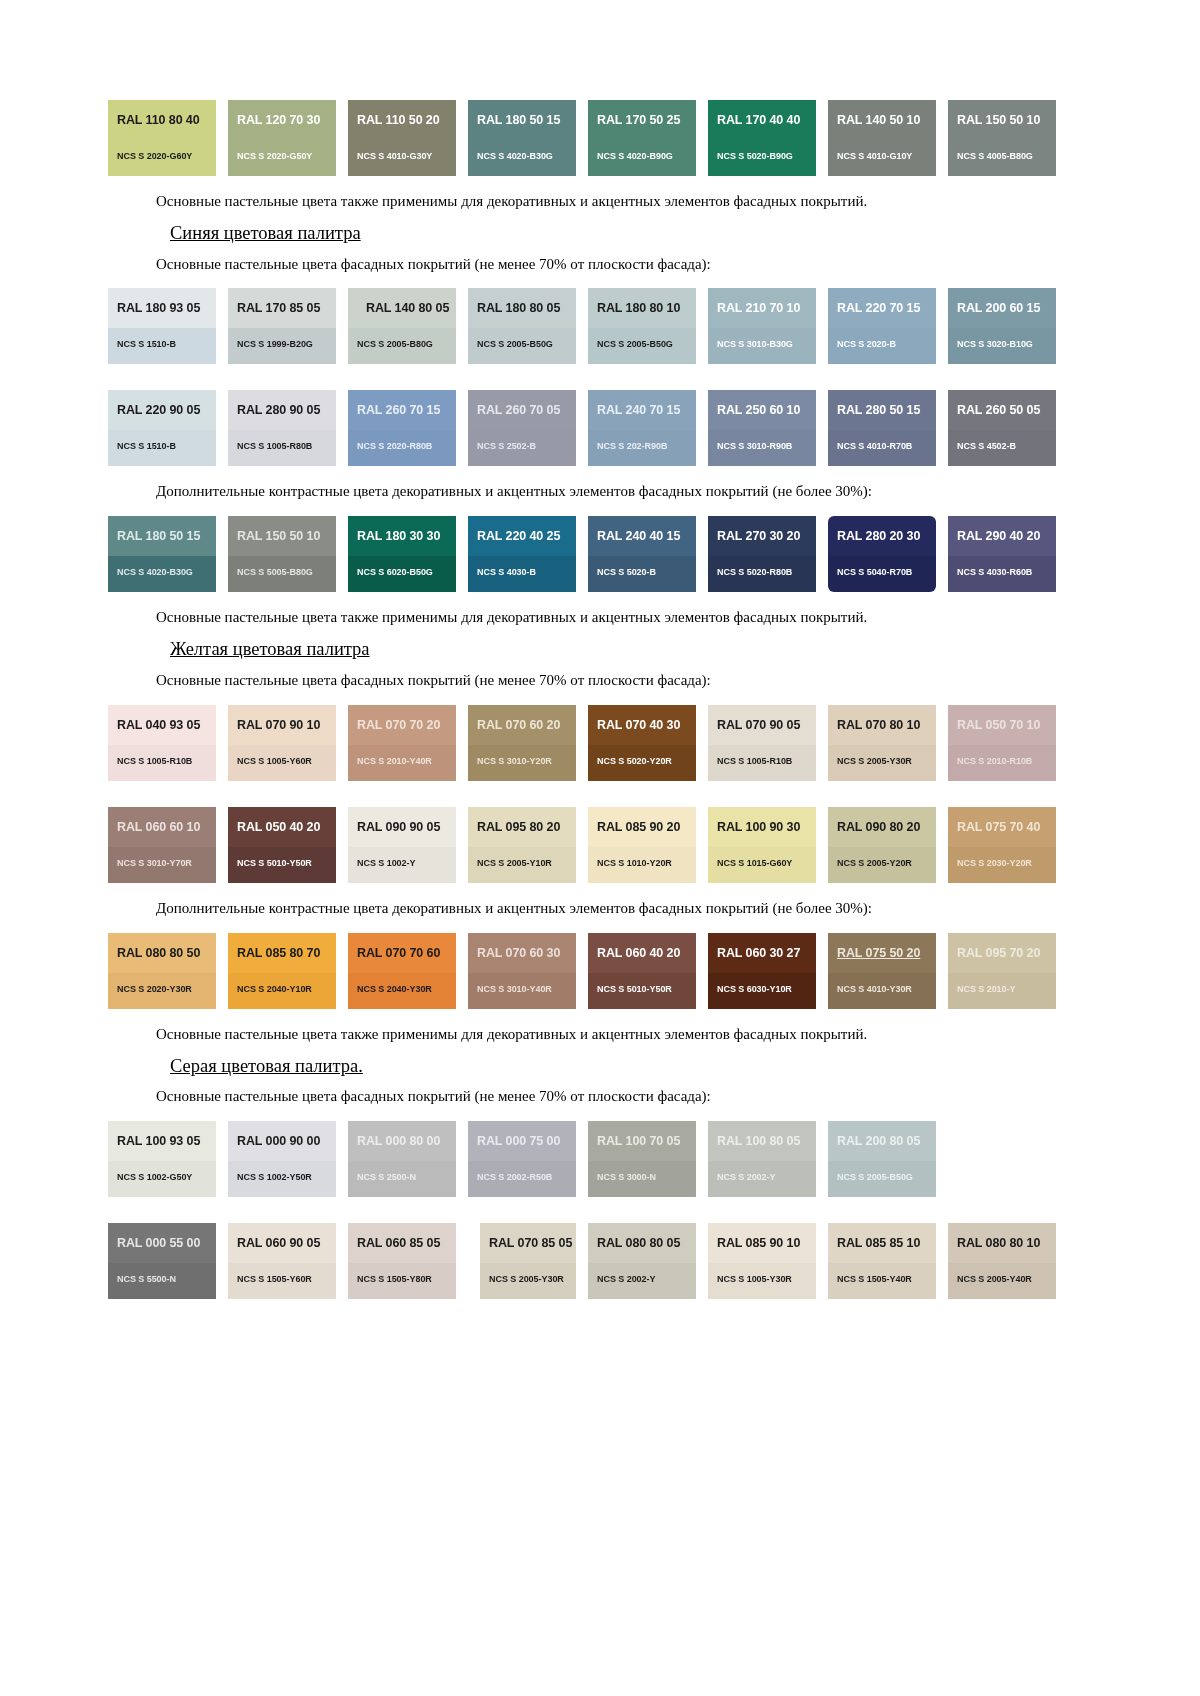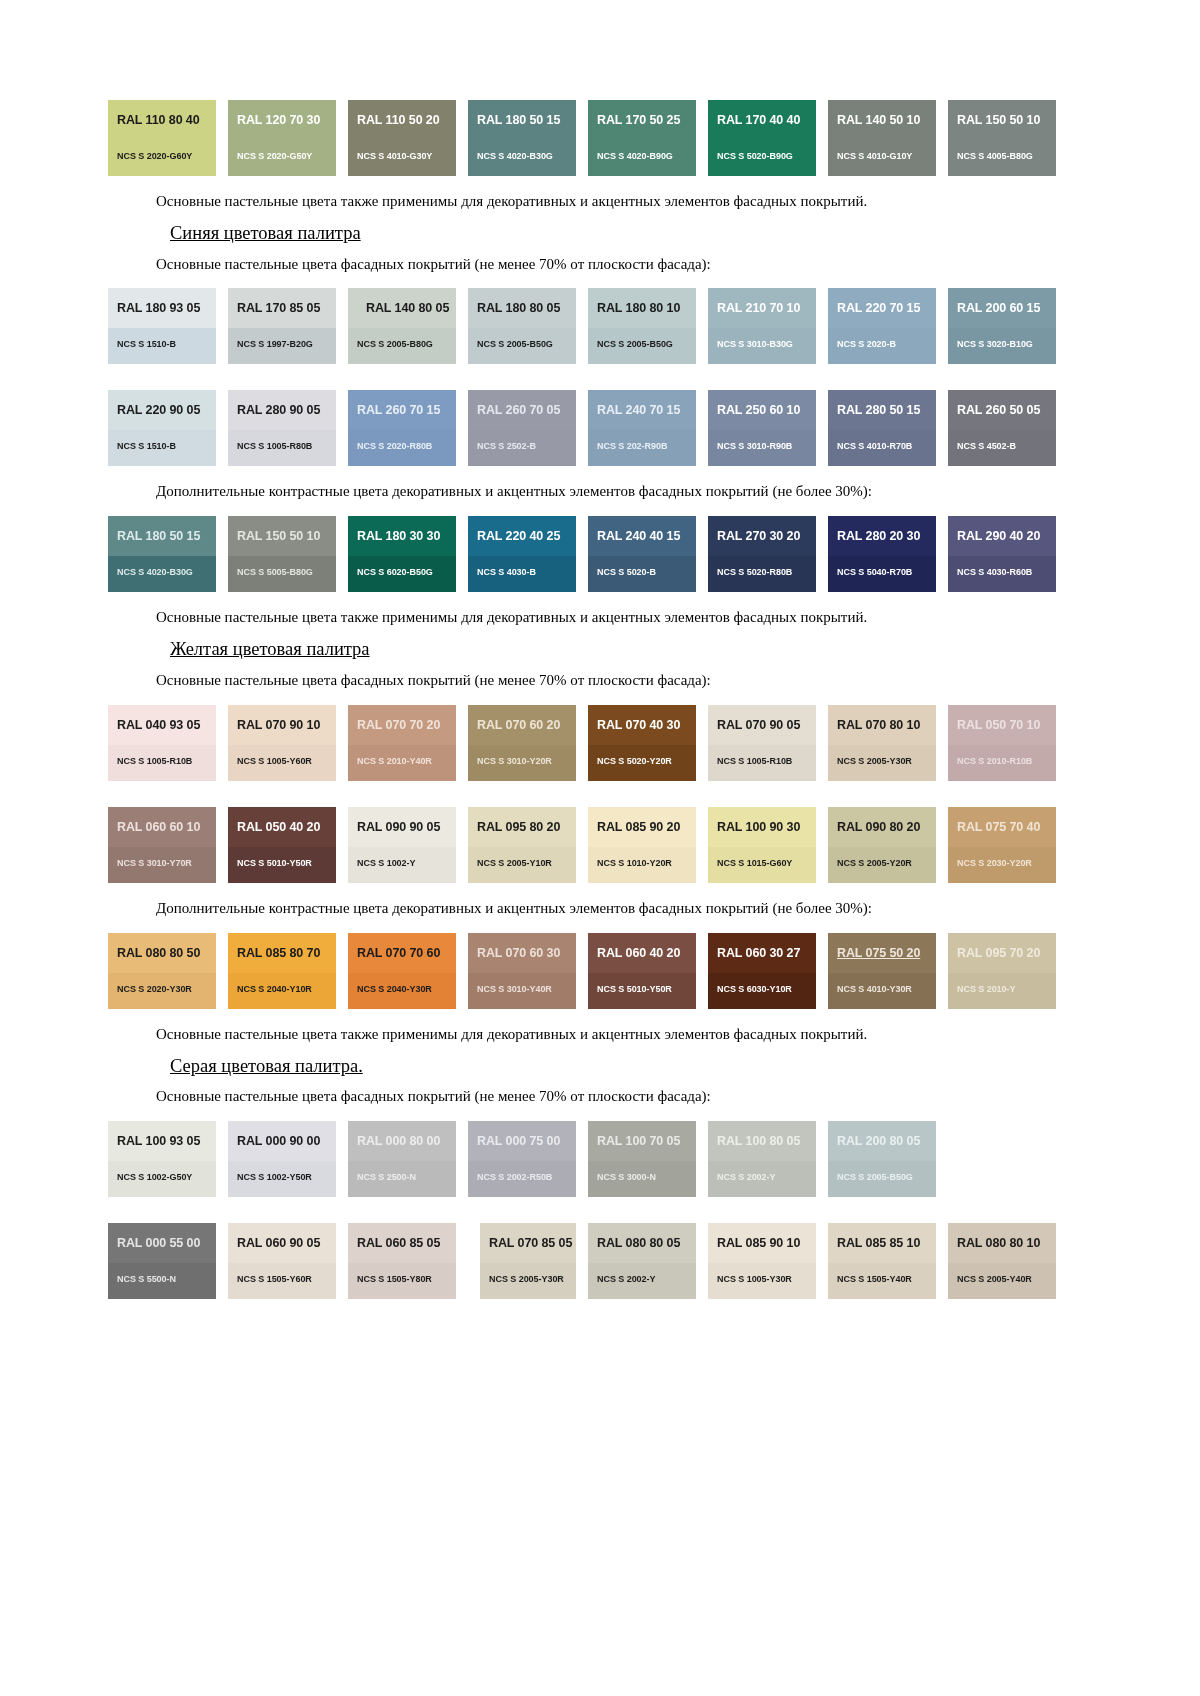--- a/index.html
+++ b/index.html
@@ -130,21 +130,21 @@
     <p class="body jb">Основные пастельные цвета фасадных покрытий (не менее 70% от плоскости фасада):</p>
     <div class="blockgap"></div>
 
     <div class="grid">
       <div class="swatch" style="background: linear-gradient(rgb(226, 232, 234) 0%, rgb(226, 232, 234) 52%, rgb(204, 217, 224) 52%, rgb(204, 217, 224) 100%); color: rgb(27, 27, 27);">
         <div class="ral">RAL 180 93 05</div>
         <div class="ncs">NCS S 1510-B</div>
       </div>
       <div class="swatch" style="background: linear-gradient(rgb(213, 217, 216) 0%, rgb(213, 217, 216) 52%, rgb(195, 203, 204) 52%, rgb(195, 203, 204) 100%); color: rgb(27, 27, 27);">
         <div class="ral">RAL 170 85 05</div>
-        <div class="ncs">NCS S 1997-B20G</div>
+        <div class="ncs">NCS S 1999-B20G</div>
       </div>
       <div class="swatch" style="background: linear-gradient(rgb(204, 211, 203) 0%, rgb(204, 211, 203) 52%, rgb(195, 205, 198) 52%, rgb(195, 205, 198) 100%); color: rgb(27, 27, 27); padding-left: 18px;">
         <div class="ral">RAL 140 80 05</div>
         <div class="ncs">NCS S 2005-B80G</div>
       </div>
       <div class="swatch" style="background: linear-gradient(rgb(198, 207, 208) 0%, rgb(198, 207, 208) 52%, rgb(191, 203, 205) 52%, rgb(191, 203, 205) 100%); color: rgb(27, 27, 27);">
         <div class="ral">RAL 180 80 05</div>
         <div class="ncs">NCS S 2005-B50G</div>
       </div>
       <div class="swatch" style="background: linear-gradient(rgb(189, 205, 205) 0%, rgb(189, 205, 205) 52%, rgb(182, 199, 201) 52%, rgb(182, 199, 201) 100%); color: rgb(27, 27, 27);">
@@ -224,21 +224,21 @@
         <div class="ncs">NCS S 4030-B</div>
       </div>
       <div class="swatch" style="background: linear-gradient(rgb(65, 100, 130) 0%, rgb(65, 100, 130) 52%, rgb(58, 90, 117) 52%, rgb(58, 90, 117) 100%); color: rgb(255, 255, 255);">
         <div class="ral">RAL 240 40 15</div>
         <div class="ncs">NCS S 5020-B</div>
       </div>
       <div class="swatch" style="background: linear-gradient(rgb(44, 58, 92) 0%, rgb(44, 58, 92) 52%, rgb(41, 53, 84) 52%, rgb(41, 53, 84) 100%); color: rgb(255, 255, 255);">
         <div class="ral">RAL 270 30 20</div>
         <div class="ncs">NCS S 5020-R80B</div>
       </div>
-      <div class="swatch" style="background: linear-gradient(rgb(36, 42, 94) 0%, rgb(36, 42, 94) 52%, rgb(31, 37, 84) 52%, rgb(31, 37, 84) 100%); color: rgb(255, 255, 255);">
+      <div class="swatch" style="background: linear-gradient(rgb(36, 42, 94) 0%, rgb(36, 42, 94) 52%, rgb(31, 37, 84) 52%, rgb(31, 37, 84) 100%); color: rgb(255, 255, 255); border-radius: 6px;">
         <div class="ral">RAL 280 20 30</div>
         <div class="ncs">NCS S 5040-R70B</div>
       </div>
       <div class="swatch" style="background: linear-gradient(rgb(86, 86, 127) 0%, rgb(86, 86, 127) 52%, rgb(77, 77, 115) 52%, rgb(77, 77, 115) 100%); color: rgb(255, 255, 255);">
         <div class="ral">RAL 290 40 20</div>
         <div class="ncs">NCS S 4030-R60B</div>
       </div>
     </div>
 
     <div class="para-space-lg"></div>

